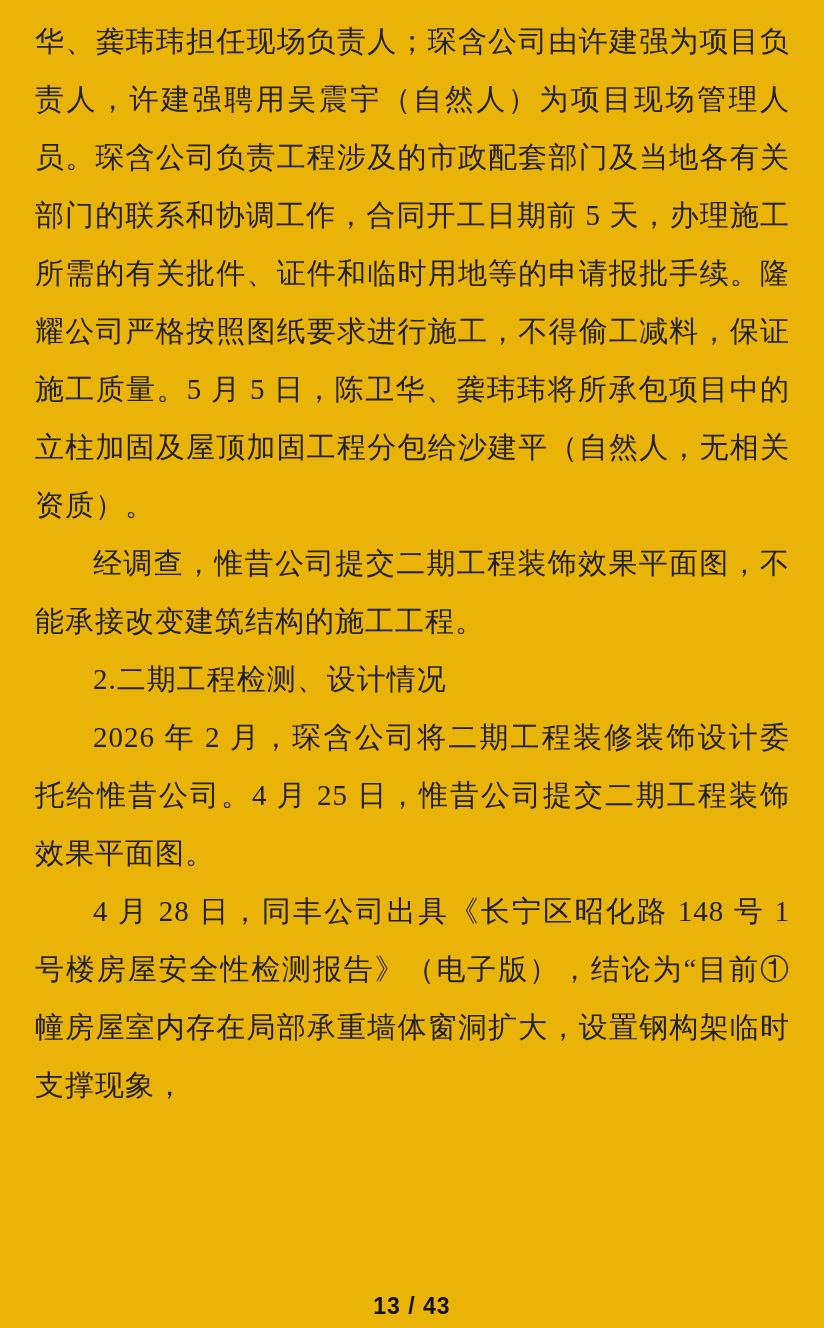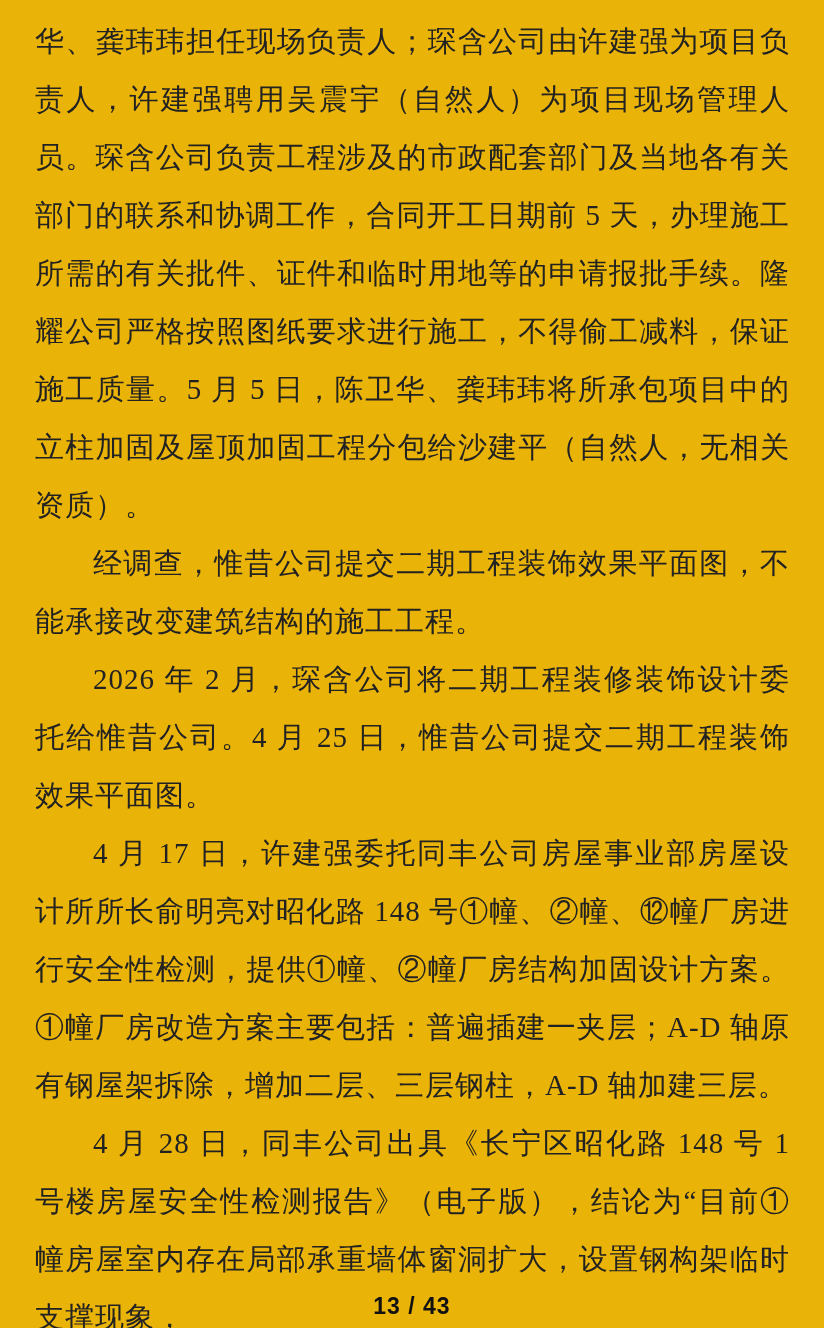--- a/index.html
+++ b/index.html
@@ -53,21 +53,21 @@
     letter-spacing: 1px;
   }
 </style>
 </head>
 <body>
 
 <div class="scan-page">
   <div class="text-block">
       <p class="para">华、龚玮玮担任现场负责人；琛含公司由许建强为项目负责人，许建强聘用吴震宇（自然人）为项目现场管理人员。琛含公司负责工程涉及的市政配套部门及当地各有关部门的联系和协调工作，合同开工日期前 5 天，办理施工所需的有关批件、证件和临时用地等的申请报批手续。隆耀公司严格按照图纸要求进行施工，不得偷工减料，保证施工质量。5 月 5 日，陈卫华、龚玮玮将所承包项目中的立柱加固及屋顶加固工程分包给沙建平（自然人，无相关资质）。</p>
       <p class="para indent">经调查，惟昔公司提交二期工程装饰效果平面图，不能承接改变建筑结构的施工工程。</p>
+      <p class="para indent">2.二期工程检测、设计情况</p>
       <p class="para indent">2026 年 2 月，琛含公司将二期工程装修装饰设计委托给惟昔公司。4 月 25 日，惟昔公司提交二期工程装饰效果平面图。</p>
-      <p class="para indent">4 月 17 日，许建强委托同丰公司房屋事业部房屋设计所所长俞明亮对昭化路 148 号①幢、②幢、⑫幢厂房进行安全性检测，提供①幢、②幢厂房结构加固设计方案。①幢厂房改造方案主要包括：普遍插建一夹层；A-D 轴原有钢屋架拆除，增加二层、三层钢柱，A-D 轴加建三层。</p>
       <p class="para indent">4 月 28 日，同丰公司出具《长宁区昭化路 148 号 1 号楼房屋安全性检测报告》（电子版），结论为“目前①幢房屋室内存在局部承重墙体窗洞扩大，设置钢构架临时支撑现象，</p>
     </div>
 
   <div class="page-footer">
     <span class="page-indicator">13 / 43</span>
   </div>
 </div>
 
 </body></html>

